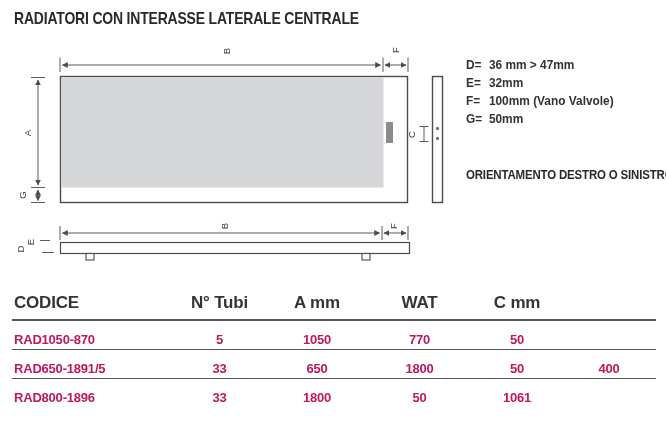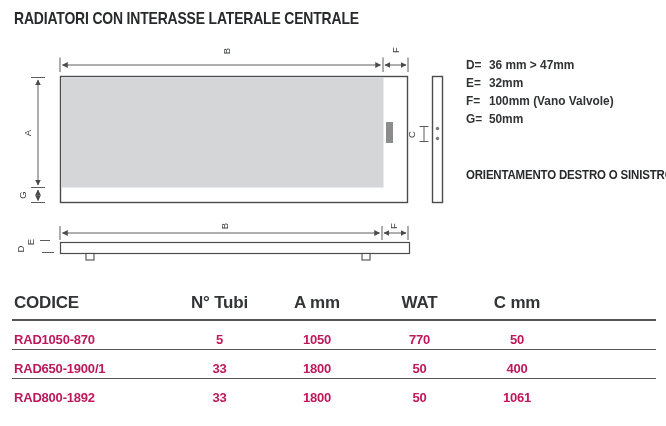--- a/index.html
+++ b/index.html
@@ -149,27 +149,28 @@
 
   <div class="t-row">
     <div class="cell first">RAD1050-870</div>
     <div class="cell">5</div>
     <div class="cell">1050</div>
     <div class="cell">770</div>
     <div class="cell">50</div>
   </div>
 
   <div class="t-row">
-    <div class="cell first">RAD650-1900/1</div>
+    <div class="cell first">RAD650-1891/5</div>
     <div class="cell">33</div>
+    <div class="cell">650</div>
     <div class="cell">1800</div>
     <div class="cell">50</div>
     <div class="cell">400</div>
   </div>
 
   <div class="t-row last">
-    <div class="cell first">RAD800-1892</div>
+    <div class="cell first">RAD800-1896</div>
     <div class="cell">33</div>
     <div class="cell">1800</div>
     <div class="cell">50</div>
     <div class="cell">1061</div>
   </div>
 </div>
 
 </body></html>

